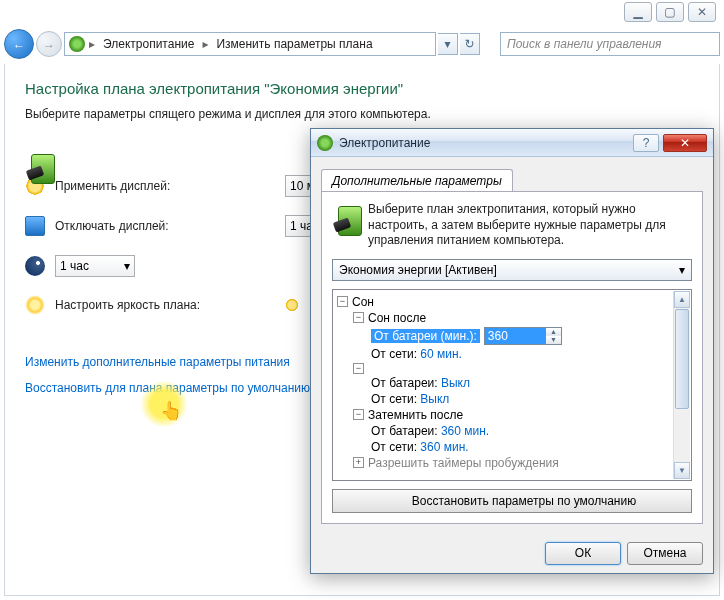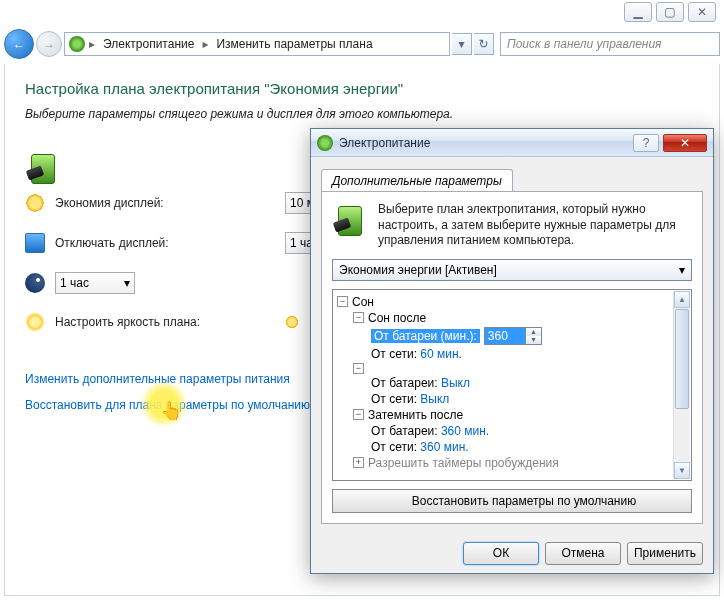--- a/index.html
+++ b/index.html
@@ -11,26 +11,26 @@
 
 
 .navbar { position: absolute; top: 28px; left: 4px; right: 4px; height: 32px; display: flex; align-items: center; gap: 2px; }
 .nav-back { width: 30px; height: 30px; border-radius: 50%; background: radial-gradient(circle at 30% 30%, #6bb7ff, #1a6fc4); border: 1px solid #2a70b0; display: flex; align-items: center; justify-content: center; color: #fff; cursor: pointer; }
 .nav-fwd { width: 26px; height: 26px; border-radius: 50%; background: radial-gradient(circle at 30% 30%, #f4f7fa, #d7dee6); border: 1px solid #b4c1ce; display: flex; align-items: center; justify-content: center; color: #8a97a5; cursor: pointer; }
 .addr { flex: 1; height: 24px; border: 1px solid #9bb3c8; background: #fff; display: flex; align-items: center; padding: 0 4px; gap: 4px; }
 .addr .crumb { color: #222; padding: 0 4px; cursor: pointer; }
 .addr .sep { color: #666; }
 .addr .power-icon { width: 16px; height: 16px; background: radial-gradient(circle, #85d85a 30%, #3b8a1a 70%); border-radius: 50%; position: relative; }
 .addr-drop, .addr-refresh { width: 20px; height: 22px; border: 1px solid #9bb3c8; border-left: none; background: linear-gradient(#fafcfe,#e2ebf4); display: flex; align-items: center; justify-content: center; color: #4a6b8a; cursor: pointer; }
-.search { width: 220px; height: 24px; border: 1px solid #9bb3c8; background: #fff; margin-left: 4px; padding: 0 6px; color: #888; font-style: italic; display: flex; align-items: center; }
+.search { width: 220px; height: 24px; border: 1px solid #9bb3c8; background: #fff; margin-left: 18px; padding: 0 6px; color: #888; font-style: italic; display: flex; align-items: center; }
 
 
 .content { position: absolute; top: 64px; left: 4px; right: 4px; bottom: 4px; border: 1px solid #d0d7de; border-top: none; padding: 16px 20px; background: #fff; }
 .content h1 { font-size: 15px; color: #1a6b4a; font-weight: normal; margin-bottom: 10px; }
-.content .subtitle { color: #222; margin-bottom: 21px; font-style: italic; }
+.content .subtitle { color: #222; margin-bottom: 4px; }
 
 .setting-row { display: flex; align-items: center; margin-bottom: 18px; }
 .setting-row .icon { width: 20px; height: 20px; margin-right: 10px; flex-shrink: 0; }
 .setting-row .label { width: 230px; color: #222; }
 .combo { width: 80px; height: 22px; border: 1px solid #abadb3; background: linear-gradient(#fff,#eef0f2); padding: 0 4px; display: flex; align-items: center; justify-content: space-between; cursor: pointer; }
 
 .icon-sun { background: radial-gradient(circle, #ffe680 40%, #e8b200 60%, transparent 62%); border-radius: 50%; }
 .icon-screen { background: linear-gradient(#6bb7ff,#1a6fc4); border: 1px solid #2a70b0; border-radius: 2px; }
 .icon-moon { background: radial-gradient(circle at 65% 35%, #fff 10%, #3a5a8a 12%, #1a3a6a 70%); border-radius: 50%; }
 .icon-bright { background: radial-gradient(circle, #fff2a0 30%, #ffd040 50%, transparent 70%); position: relative; }
@@ -48,38 +48,38 @@
 .dlg-titlebar .icon-power { width: 16px; height: 16px; background: radial-gradient(circle, #85d85a 30%, #3b8a1a 70%); border-radius: 50%; margin-right: 6px; }
 .dlg-titlebar .title { flex: 1; color: #1a2a3a; }
 .dlg-titlebar .help-btn { width: 26px; height: 18px; border: 1px solid #9bb3c8; border-radius: 2px; background: linear-gradient(#fafcfe,#e2ebf4); display: flex; align-items: center; justify-content: center; color: #4a6b8a; margin-right: 4px; cursor: pointer; }
 .dlg-titlebar .close-btn { width: 44px; height: 18px; border: 1px solid #a03020; border-radius: 2px; background: linear-gradient(#f08070,#c83020 45%,#a82010 46%,#d04030); color: #fff; display: flex; align-items: center; justify-content: center; cursor: pointer; }
 
 .dlg-body { padding: 10px; }
 .tab-strip { height: 24px; display: flex; align-items: flex-end; }
 .tab { height: 22px; padding: 0 10px; border: 1px solid #aab; border-bottom: none; background: #fff; border-radius: 3px 3px 0 0; display: flex; align-items: center; cursor: pointer; font-style: italic; }
 .tab-panel { border: 1px solid #aab; background: #fff; padding: 10px; }
 
-.dlg-head { display: flex; gap: 10px; margin-bottom: 10px; }
+.dlg-head { display: flex; margin-bottom: 10px; }
 .dlg-head .battery-icon { width: 36px; height: 36px; flex-shrink: 0; position: relative; }
 .dlg-head .battery-icon::before { content: ""; position: absolute; left: 6px; top: 4px; width: 22px; height: 28px; background: linear-gradient(#b3f07a,#3b8a1a); border-radius: 3px; border: 1px solid #2a6a10; }
 .dlg-head .battery-icon::after { content: ""; position: absolute; left: 2px; top: 18px; width: 16px; height: 10px; background: linear-gradient(#444,#111); border-radius: 2px; transform: rotate(-20deg); }
 .dlg-head .text { color: #222; line-height: 1.3; }
 
 .plan-select { width: 100%; height: 22px; border: 1px solid #7a8a9a; background: linear-gradient(#fff,#e6ecf3); padding: 0 6px; display: flex; align-items: center; justify-content: space-between; margin-bottom: 8px; cursor: pointer; }
 
 .tree { border: 1px solid #828790; background: #fff; height: 192px; overflow-y: auto; padding: 4px; margin-bottom: 8px; }
 .tree-item { display: flex; align-items: center; padding: 1px 0; }
 .tree-toggle { width: 11px; height: 11px; border: 1px solid #919191; background: #fff; color: #444; font-size: 9px; line-height: 9px; text-align: center; margin-right: 4px; cursor: pointer; flex-shrink: 0; }
 .tree-label { color: #000; }
 .tree-value { color: #0066cc; cursor: pointer; }
 .indent-1 { padding-left: 16px; }
 .indent-2 { padding-left: 34px; }
 .selected-label { background: #3399ff; color: #fff; padding: 0 3px; }
 .spinner { display: inline-flex; border: 1px solid #7a8a9a; height: 18px; margin-left: 4px; }
-.spinner input { width: 40px; border: none; background: #3399ff; color: #fff; padding: 0 3px; outline: none; }
+.spinner input { width: 60px; border: none; background: #3399ff; color: #fff; padding: 0 3px; outline: none; }
 .spinner .arrows { width: 16px; display: flex; flex-direction: column; border-left: 1px solid #7a8a9a; }
 .spinner .arrows div { height: 8px; font-size: 7px; background: linear-gradient(#fff,#e0e6ec); display: flex; align-items: center; justify-content: center; cursor: pointer; color: #4a6b8a; }
 
 .restore-btn { width: 100%; height: 24px; border: 1px solid #8a8a8a; background: linear-gradient(#fafafa,#e0e0e0); cursor: pointer; padding-left: 24px; }
 
 .dlg-footer { padding: 8px 10px; display: flex; justify-content: flex-end; gap: 6px; background: #f0f0f0; }
 .dlg-footer button { min-width: 76px; height: 23px; border: 1px solid #8a8a8a; background: linear-gradient(#fafafa,#e0e0e0); cursor: pointer; border-radius: 3px; }
 .dlg-footer button.default { border: 1px solid #4a88c8; box-shadow: 0 0 2px #6bb7ff; }
 
 .scrollbar-v { position: absolute; right: 1px; top: 1px; bottom: 1px; width: 17px; background: #f0f0f0; border-left: 1px solid #ddd; }
@@ -118,21 +118,21 @@
   <div style="position:absolute; left:20px; top:86px;">
     <div style="width:36px;height:36px;" class="dlg-head">
         <div class="battery-icon"></div>
       </div>
   </div>
 
   <div style="height:50px;"></div>
 
   <div class="setting-row">
     <div class="icon icon-sun"></div>
-    <div class="label">Экономия дисплей:</div>
+    <div class="label">Применить дисплей:</div>
     <div class="combo">
         <span>10 мин.</span>
         <span>▾</span>
       </div>
   </div>
 
   <div class="setting-row">
     <div class="icon icon-screen"></div>
     <div class="label">Отключать дисплей:</div>
     <div class="combo">
@@ -224,15 +224,14 @@
           <div class="sb-thumb"></div>
           <div class="sb-btn" style="position:absolute;bottom:0;left:0;right:0;">▼</div>
         </div>
       </div>
       <button class="restore-btn">Восстановить параметры по умолчанию</button>
     </div>
   </div>
   <div class="dlg-footer">
     <button class="default">ОК</button>
     <button>Отмена</button>
-    <button>Применить</button>
   </div>
 </div>
 
 </body></html>

